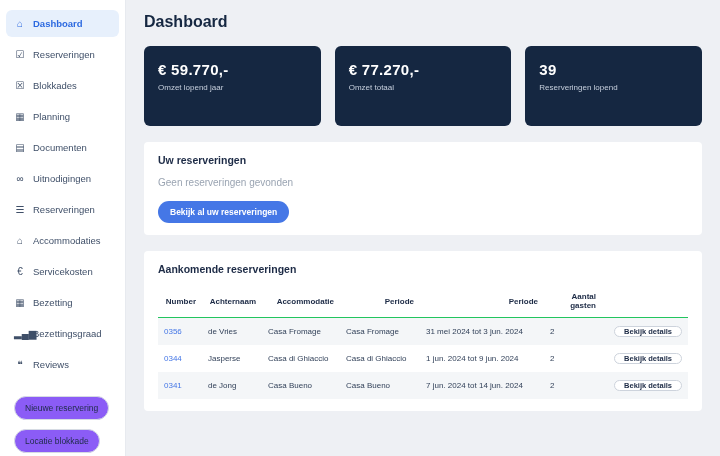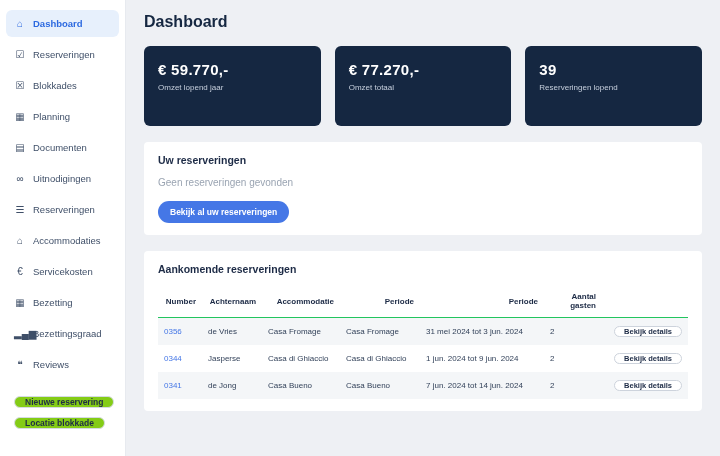--- a/index.html
+++ b/index.html
@@ -7,21 +7,21 @@
   body{font-family:"Liberation Sans","DejaVu Sans",sans-serif;background:#eef0f4;color:#1d2b46;}
   .layout{display:flex;width:100%;height:100%;}
 
   
   .sidebar{width:126px;background:#ffffff;border-right:1px solid #e7eaef;padding-top:10px;flex-shrink:0;display:flex;flex-direction:column;}
   .nav-item{display:flex;align-items:center;gap:7px;height:27px;margin:0 6px 4px;padding:0 8px;border-radius:6px;font-size:9.5px;color:#3f4f68;cursor:pointer;}
   .nav-item.active{background:#e7f0fc;color:#2d6ae0;font-weight:bold;}
   .nav-icon{width:12px;font-size:10px;text-align:center;flex-shrink:0;line-height:1;}
   .nav-label{white-space:nowrap;}
   .sidebar-actions{margin:14px 6px 0;padding:0 8px;display:flex;flex-direction:column;gap:9px;align-items:flex-start;}
-  .outline-btn{font-family:inherit;font-size:8.5px;font-weight:bold;color:#1d2b46;background:#84cc16;border:1px solid #d6dbe3;border-radius:12px;padding:0 10px;cursor:pointer;white-space:nowrap;}
+  .outline-btn{font-family:inherit;font-size:8.5px;font-weight:normal;color:#1d2b46;background:#8b5cf6;border:1px solid #d6dbe3;border-radius:12px;padding:6px 10px;cursor:pointer;white-space:nowrap;}
 
   
   .main{flex:1;padding:13px 18px;overflow:hidden;}
   .page-title{font-size:16px;font-weight:bold;color:#152741;}
   .stats{display:flex;gap:14px;margin-top:15px;}
   .stat-card{flex:1;background:#152741;border-radius:6px;padding:15px 14px 13px;color:#fff;height:80px;}
   .stat-value{font-size:15px;font-weight:bold;letter-spacing:.3px;}
   .stat-label{font-size:8px;color:#c6cfdd;margin-top:5px;}
 
   .card{background:#fff;border-radius:4px;margin-top:16px;padding:12px 14px;}

